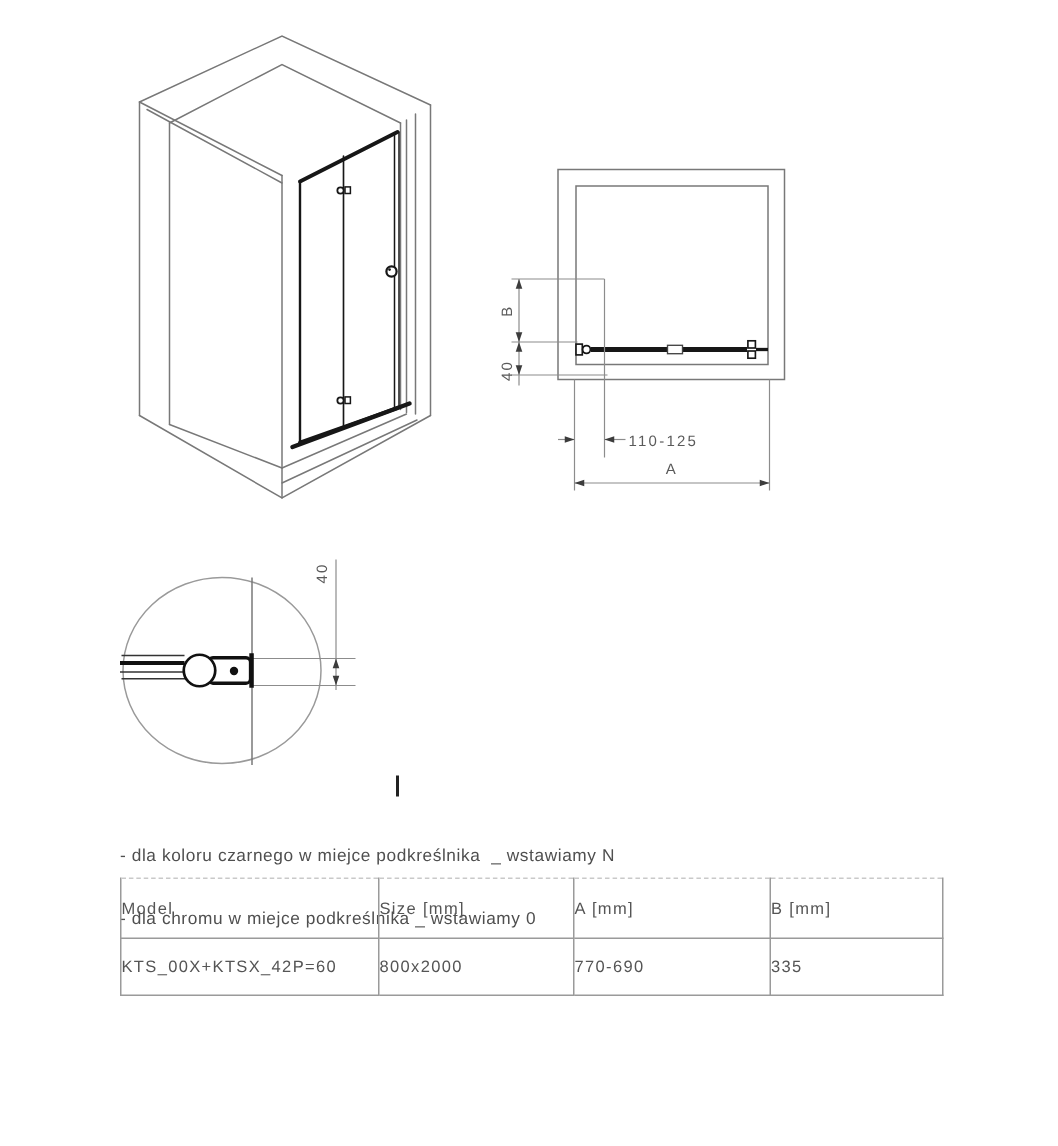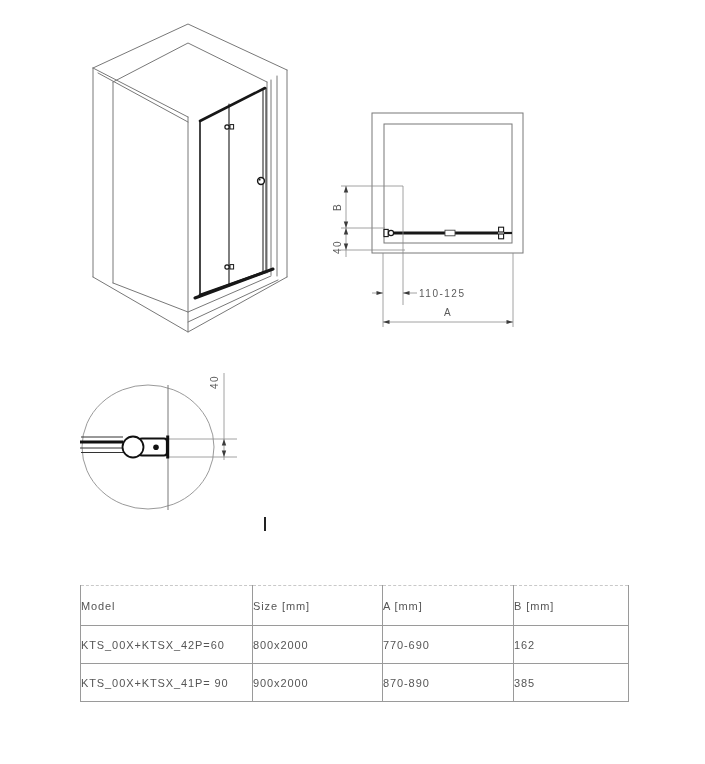--- a/index.html
+++ b/index.html
@@ -155,43 +155,41 @@
     </g>
 
     <rect x="74" y="83.5" width="28" height="17" rx="3" fill="#ffffff" stroke="#111111" stroke-width="2.2"></rect>
     <path d="M102.7,80.5 L102.7,103.5" stroke="#111111" stroke-width="3" fill="none"></path>
     <circle cx="68" cy="92" r="10.5" fill="#ffffff" stroke="#111111" stroke-width="1.8"></circle>
     <circle cx="91" cy="92.3" r="2.8" fill="#111111"></circle>
   </svg>
 
   <div id="stray-tick"></div>
 
+  <div id="notes">
+    <div>- dla koloru czarnego w miejce podkreślnika  _ wstawiamy N</div>
+    <div>- dla chromu w miejce podkreślnika _ wstawiamy 0</div>
+  </div>
 
   <table id="spec-table">
     <colgroup>
       <col class="c-model">
         <col class="c-size">
         <col class="c-a">
         <col class="c-b">
     </colgroup>
     <tbody>
       <tr class="hdr">
         <td>Model</td>
         <td>Size [mm]</td>
         <td>A [mm]</td>
         <td>B [mm]</td>
       </tr>
       <tr class="row">
         <td>KTS_00X+KTSX_42P=60</td>
         <td>800x2000</td>
         <td>770-690</td>
-        <td>162</td>
-      </tr>
-      <tr class="row">
-        <td>KTS_00X+KTSX_41P= 90</td>
-        <td>900x2000</td>
-        <td>870-890</td>
-        <td>385</td>
+        <td>335</td>
       </tr>
     </tbody>
   </table>
 
 </div>
 
 </body></html>

